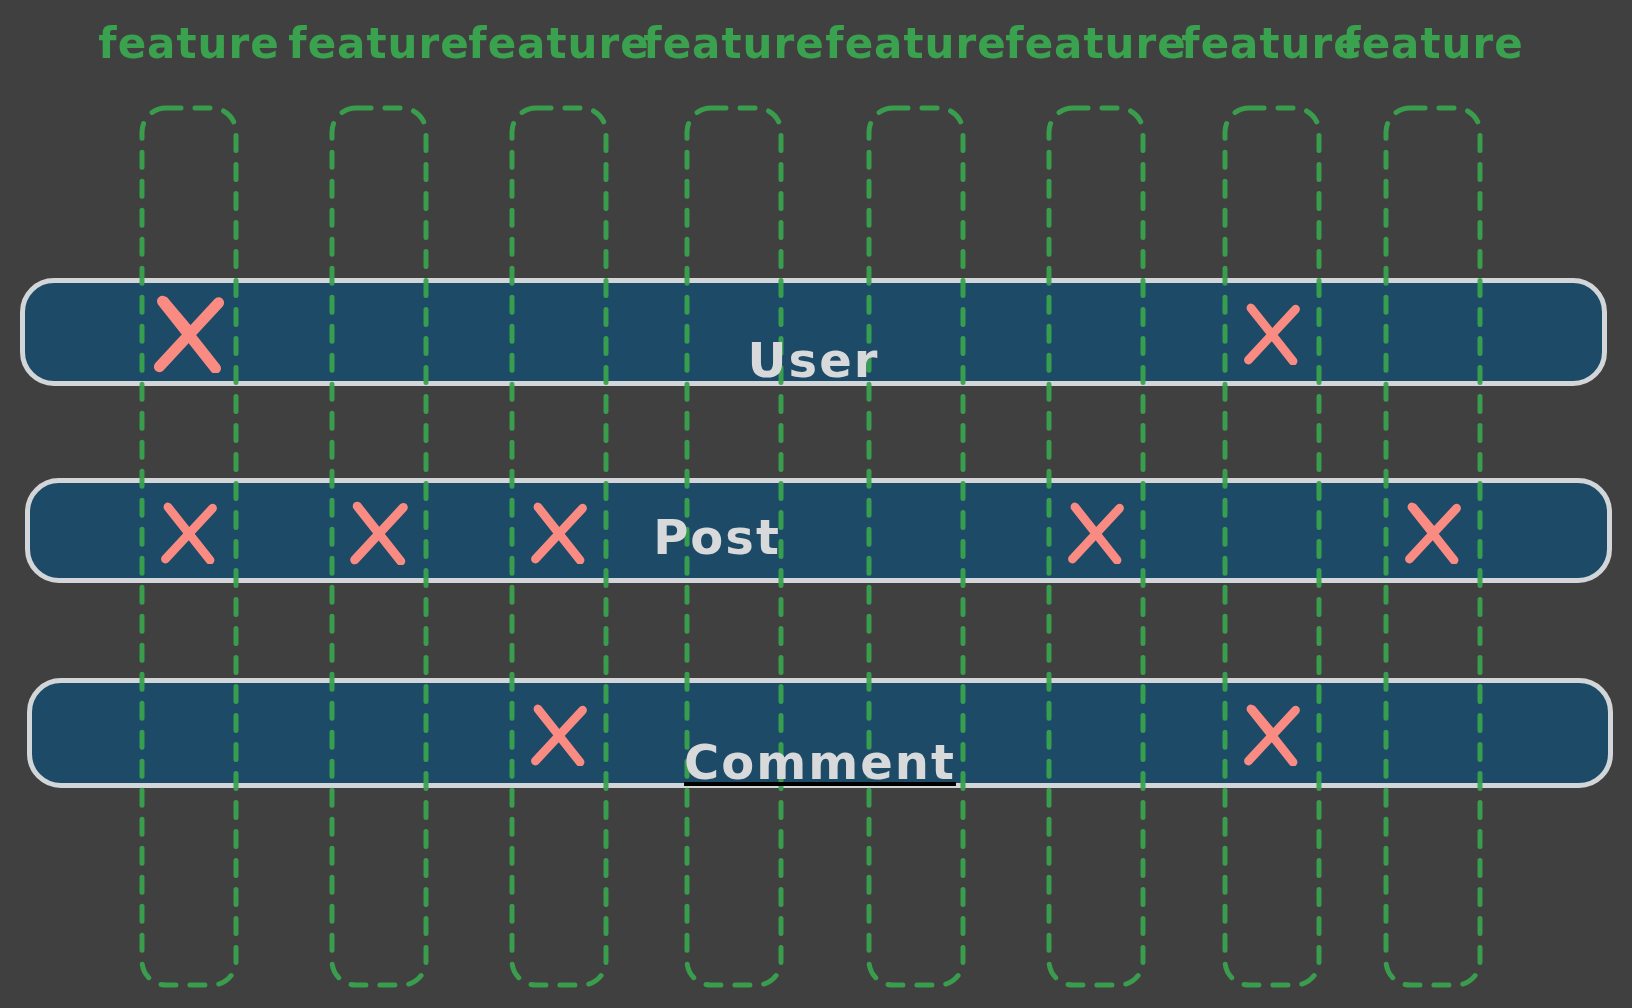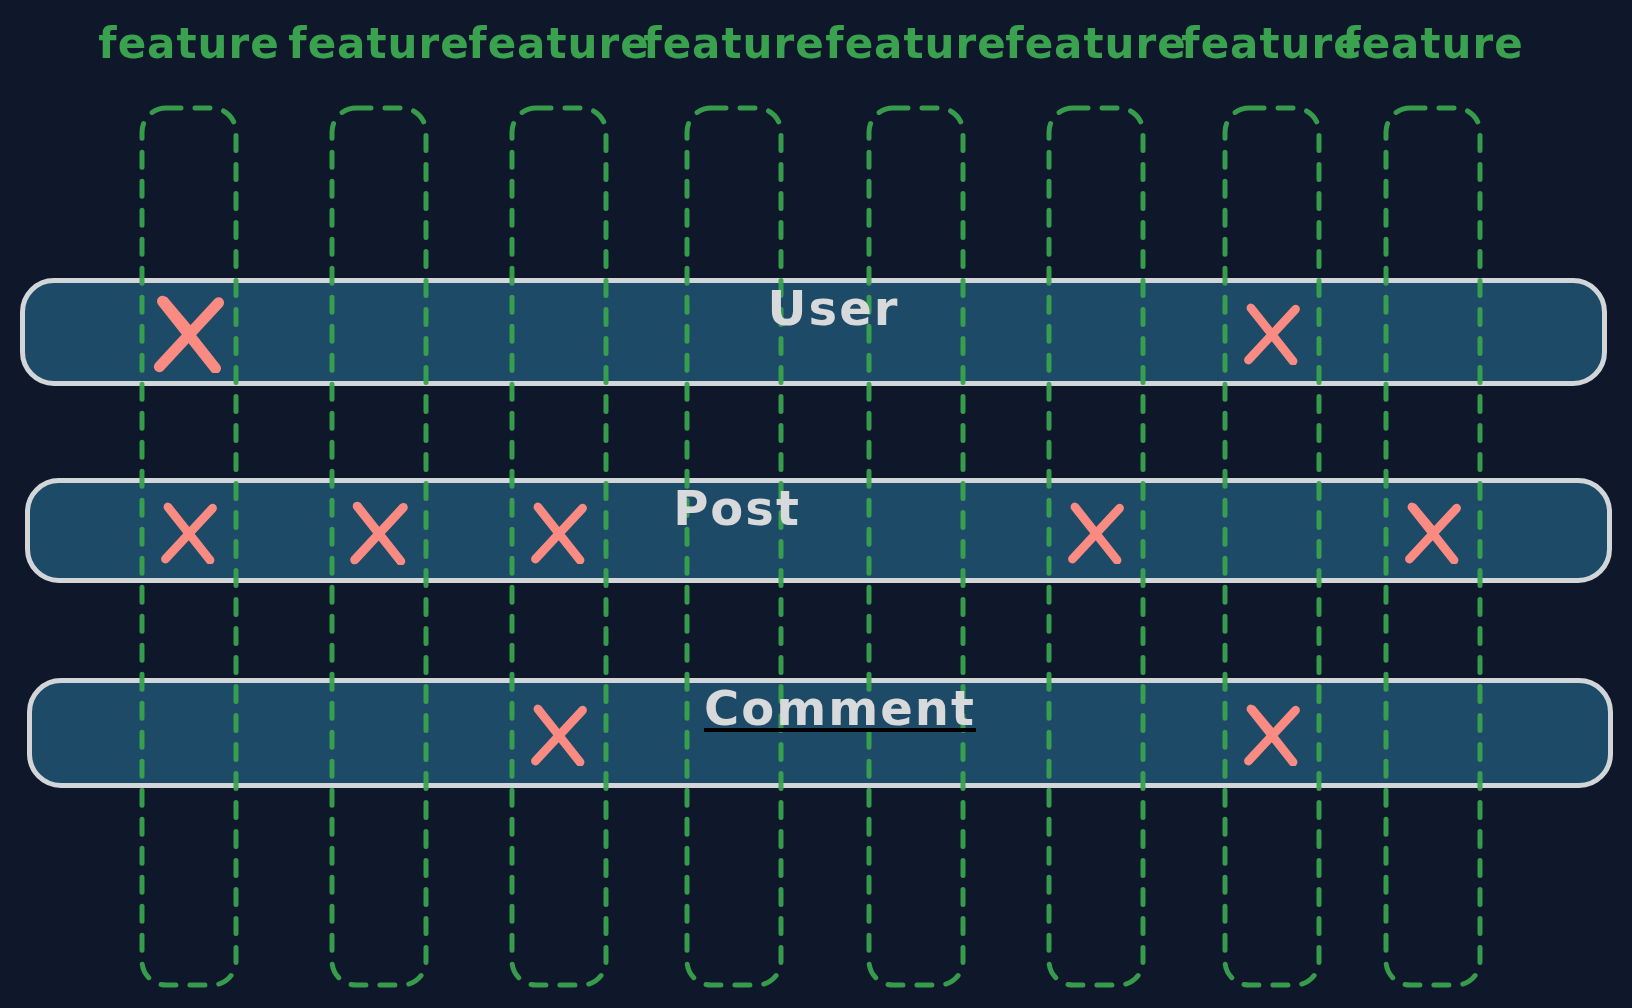--- a/index.html
+++ b/index.html
@@ -5,21 +5,21 @@
   html, body {
     margin: 0;
     padding: 0;
     background: #000000;
   }
   .canvas {
     position: relative;
     width: 1632px;
     height: 1008px;
     overflow: hidden;
-    background: #0f172a;
+    background: #404040;
     font-family: "DejaVu Sans", "Liberation Sans", sans-serif;
   }
   .layer { position: absolute; inset: 0; pointer-events: none; }
   #bars-layer      { z-index: 1; }
   #columns-layer   { z-index: 2; }
   #rowlabels-layer { z-index: 3; }
   #marks-layer     { z-index: 4; }
 
   .feature-label {
     position: absolute;
@@ -37,23 +37,22 @@
   .entity-bar {
     position: absolute;
     box-sizing: border-box;
     border-radius: 34px;
     border-style: solid;
     border-width: 5px;
   }
   .entity-label-box {
     position: absolute;
     display: flex;
-    align-items: flex-start;
+    align-items: flex-end;
     justify-content: center;
-    padding-left: 20px;
   }
   .entity-label {
     font-size: 48px;
     font-weight: bold;
     letter-spacing: 2px;
     transform: translateY(2px);
   }
   .x-mark { position: absolute; display: block; }
 </style>
 </head>
@@ -96,21 +95,21 @@
       </svg>
       <div class="feature-label" style="left: 1333px; color: rgb(58, 162, 78);">feature</div>
       <svg class="feature-column" width="100" height="883" viewBox="0 0 100 883" style="left: 1383px; top: 105px;">
         <rect x="3" y="3" width="94" height="877" rx="24" fill="none" stroke="#3aa24e" stroke-width="5" stroke-dasharray="15 14" stroke-linecap="round" opacity="0.95"></rect>
       </svg>
     </div>
   <div class="layer" id="rowlabels-layer">
       <div class="entity-label-box" style="left: 20px; top: 278px; width: 1587px; height: 108px;">
         <span class="entity-label" style="color: rgb(215, 217, 218);">User</span>
       </div>
-      <div class="entity-label-box" style="left: 25px; top: 478px; width: 1384px; height: 105px;">
+      <div class="entity-label-box" style="left: 25px; top: 458px; width: 1384px; height: 105px;">
         <span class="entity-label" style="color: rgb(215, 217, 218);">Post</span>
       </div>
       <div class="entity-label-box" style="left: 27px; top: 678px; width: 1586px; height: 110px; text-decoration: underline;">
         <span class="entity-label" style="color: rgb(215, 217, 218);">Comment</span>
       </div>
     </div>
   <div class="layer" id="marks-layer">
       <svg class="x-mark" width="78" height="78" viewBox="0 0 100 100" style="left: 150px; top: 295px;">
         <line x1="16" y1="8" x2="84" y2="94" stroke="#f98b82" stroke-width="14" stroke-linecap="round"></line>
         <line x1="88" y1="10" x2="12" y2="92" stroke="#f98b82" stroke-width="14" stroke-linecap="round"></line>

